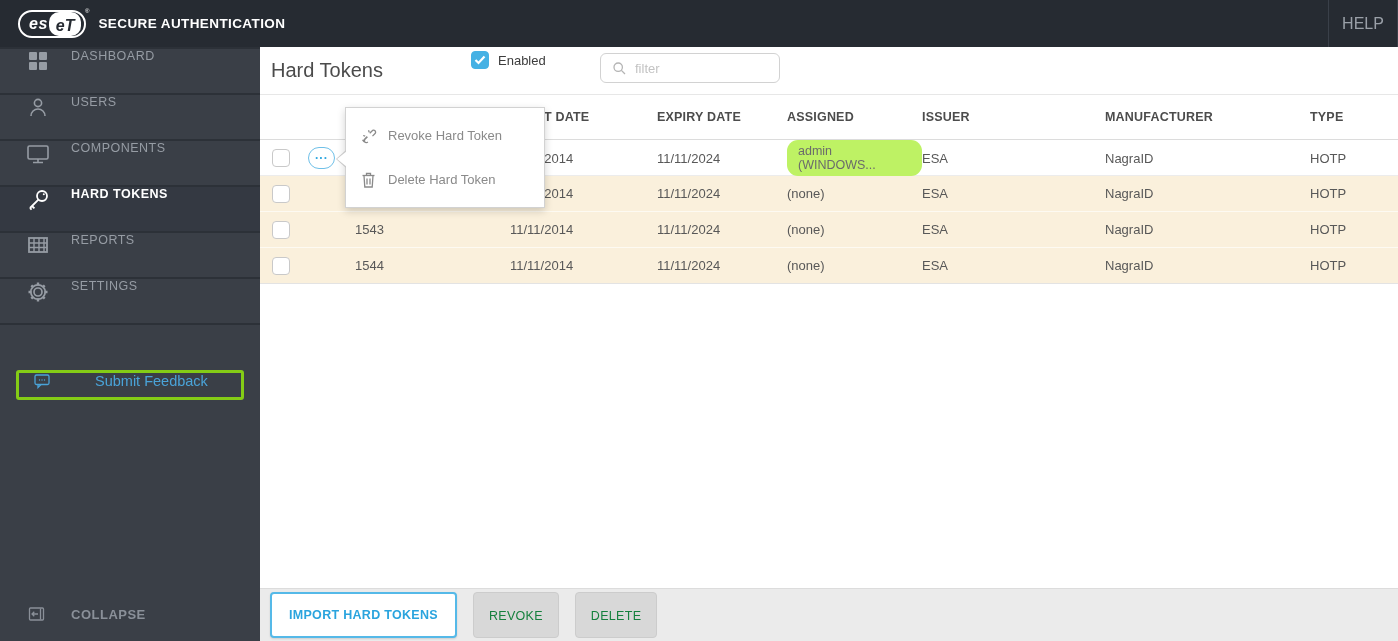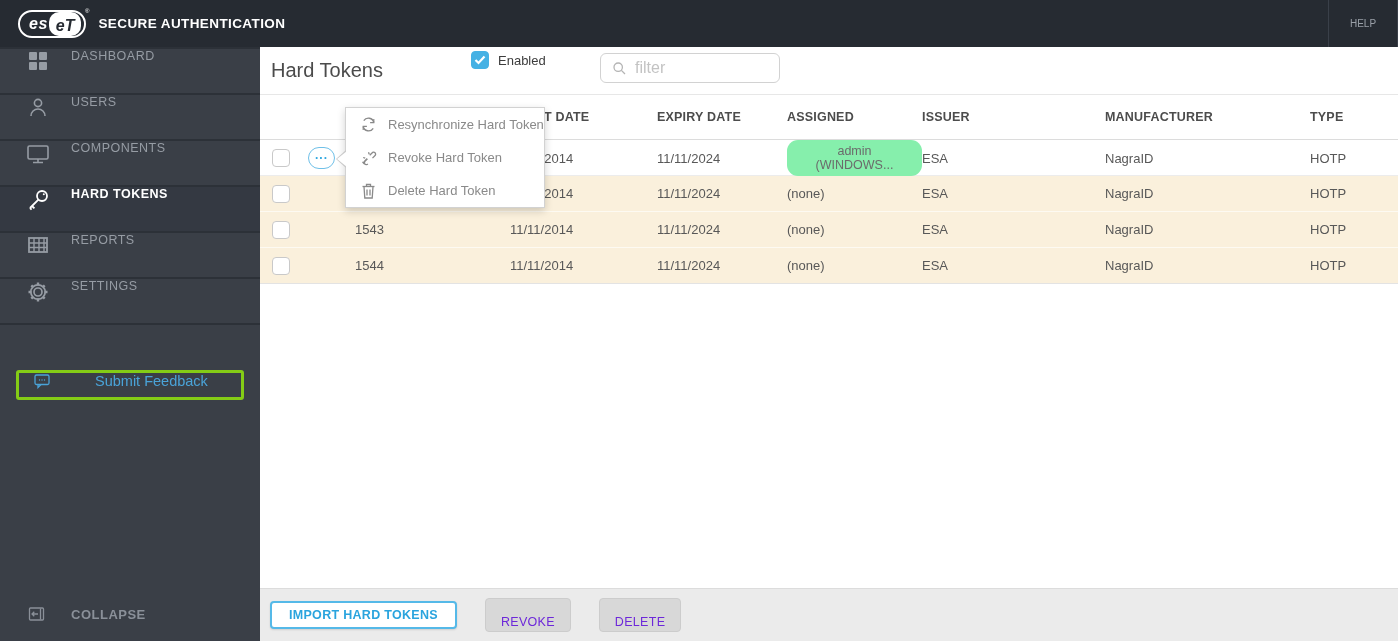--- a/index.html
+++ b/index.html
@@ -24,21 +24,21 @@
   .eset-right {
     background:#fff; color:#262b32; border-radius:10px; font-weight:bold; font-style:italic;
     font-size:16px; padding:4px 7px; margin-left:1px; height:24px; line-height:20px;
   }
   .eset-reg { position:absolute; top:-4px; right:-5px; color:#fff; font-size:6px; }
   .product-name { color:#fff; font-weight:bold; font-size:13.5px; letter-spacing:.4px; margin-left:12px; }
   .topbar-right { margin-left:auto; display:flex; align-items:stretch; height:47px; }
   .help-block {
     width:70px; display:flex; align-items:center; justify-content:center;
     border-left:1px solid #3a4049; border-right:1px solid #3a4049;
-    color:#9aa0a8; font-size:10px; cursor:pointer;
+    color:#9aa0a8; font-size:16px; cursor:pointer;
   }
   .logout-block {
     width:250px; background:#2e343c; display:flex; align-items:center;
     padding-left:22px; cursor:pointer;
   }
   .logout-icon { color:#9aa0a8; margin-right:10px; display:flex; }
   .logout-texts { display:flex; flex-direction:column; }
   .logout-label { color:#9aa0a8; font-size:14px; letter-spacing:.3px; }
   .logout-sub { color:#7d838b; font-size:10.5px; margin-top:1px; }
 
@@ -81,21 +81,21 @@
   .checkbox.checked {
     background:#45b1e4; border-color:#45b1e4; display:flex; align-items:center; justify-content:center;
   }
   .enabled-label { font-size:13px; color:#3c3c3c; margin-left:9px; }
   .filter-box {
     position:absolute; left:340px; top:6px; width:180px; height:30px;
     border:1px solid #d2d2d2; border-radius:6px; display:flex; align-items:center; background:#fff;
   }
   .filter-icon { margin-left:11px; display:flex; color:#b4b4b4; }
   .filter-input {
-    border:none; outline:none; font-size:16px; color:#8b5cf6; width:130px; margin-left:8px;
+    border:none; outline:none; font-size:13px; color:#8b5cf6; width:130px; margin-left:8px;
     font-family:"Liberation Sans", sans-serif; background:transparent;
   }
   .filter-input::placeholder { color:#c3c3c3; }
 
   
   .cols {
     display:grid;
     grid-template-columns:36px 47px 155px 147px 130px 135px 183px 205px auto;
     padding-left:12px; align-items:center;
   }
@@ -103,23 +103,22 @@
   .th { font-size:12.5px; font-weight:bold; color:#4c4c4c; letter-spacing:.2px; cursor:pointer; }
   .row { height:36px; border-bottom:1px solid #ececec; font-size:13px; color:#585858; }
   .row.highlight { background:#faf0dc; border-bottom:1px solid #fdfaf2; }
   .row.highlight.last { border-bottom:1px solid #e3e3e3; }
   .actions-btn {
     width:27px; height:22px; border:1px solid #6fc0e8; border-radius:11px; background:#fff;
     color:#2fa7e0; display:flex; align-items:center; justify-content:center; cursor:pointer;
     font-size:12px; font-weight:bold; letter-spacing:1px; line-height:10px; padding-bottom:6px;
   }
   .assigned-badge {
-    background:#86efac; border-radius:11px; padding:4px 20px; color:#6b6b6b; font-size:12.5px;
+    background:#bef264; border-radius:11px; padding:4px 11px; color:#6b6b6b; font-size:12.5px;
     display:inline-block;
-    text-align:center;
   }
 
   
   .context-menu {
     position:absolute; left:85px; top:60px; width:200px; height:101px;
     background:#fff; border:1px solid #d2d2d2; box-shadow:0 3px 8px rgba(0,0,0,.18);
     z-index:15; display:flex; flex-direction:column; justify-content:space-evenly;
   }
   .context-menu::before {
     content:""; position:absolute; left:-10px; top:42px;
@@ -133,27 +132,27 @@
   }
   .menu-item { display:flex; align-items:center; height:33px; cursor:pointer; color:#8a8a8a; }
   .menu-icon { width:18px; display:flex; justify-content:center; margin-left:13px; color:#8a8a8a; }
   .menu-label { font-size:13px; margin-left:11px; }
 
   
   .footer {
     position:absolute; bottom:0; left:0; width:1138px; height:53px;
     background:#ebebeb; border-top:1px solid #dcdcdc; display:flex; align-items:center;
   }
-  .btn { height:28px; border-radius:4px; font-family:"Liberation Sans", sans-serif; font-size:12.5px; cursor:pointer; }
+  .btn { height:46px; border-radius:4px; font-family:"Liberation Sans", sans-serif; font-size:12.5px; cursor:pointer; }
   .btn-primary-outline {
     margin-left:10px; padding:0 17px; background:#fff; border:2px solid #55b9e8; color:#2aa4de;
     font-weight:bold; letter-spacing:.3px; box-shadow:0 1px 2px rgba(0,0,0,.12);
   }
   .btn-disabled {
-    margin-left:28px; padding:16px 15px; background:#d8d8d8; border:1px solid #cccccc; color:#6d28d9;
+    margin-left:16px; padding:16px 15px; background:#d8d8d8; border:1px solid #cccccc; color:#15803d;
     letter-spacing:.3px;
   }
   svg { display:block; }
 </style>
 </head>
 <body>
 
 <div class="topbar">
   <div class="brand">
     <div class="eset-logo">
@@ -334,31 +333,20 @@
     <span>1544</span>
     <span>11/11/2014</span>
     <span>11/11/2024</span>
     <span>(none)</span>
     <span>ESA</span>
     <span>NagraID</span>
     <span>HOTP</span>
   </div>
 
   <div class="context-menu">
-    <div class="menu-item">
-      <span class="menu-icon">
-        <svg width="17" height="17" viewBox="0 0 17 17" fill="none" stroke="currentColor" stroke-width="1.4">
-          <path d="M3.2 10.5 a5.5 5.5 0 0 0 10 1.8"></path>
-          <path d="M13.8 6.5 a5.5 5.5 0 0 0 -10 -1.8"></path>
-          <path d="M13.8 3 v3.7 h-3.7" stroke-width="1.2"></path>
-          <path d="M3.2 14 v-3.7 h3.7" stroke-width="1.2"></path>
-        </svg>
-      </span>
-      <span class="menu-label">Resynchronize Hard Token</span>
-    </div>
     <div class="menu-item">
       <span class="menu-icon">
         <svg width="17" height="17" viewBox="0 0 17 17" fill="none" stroke="currentColor" stroke-width="1.3">
           <path d="M7.2 9.8 l-2.7 2.7 a1.8 1.8 0 0 0 0 2.5 l-2 -2 a1.8 1.8 0 0 0 2.5 0"></path>
           <path d="M7.3 9.7 L5 12 a2 2 0 1 0 2.8 2.8"></path>
           <path d="M9.7 7.3 L12 5 a2 2 0 1 1 2.8 2.8 l-2.3 2.3" transform="translate(0,-1)"></path>
           <path d="M9.2 5.2 l-0.7 -2 M5.2 9.2 l-2 -0.7"></path>
         </svg>
       </span>
       <span class="menu-label">Revoke Hard Token</span>

